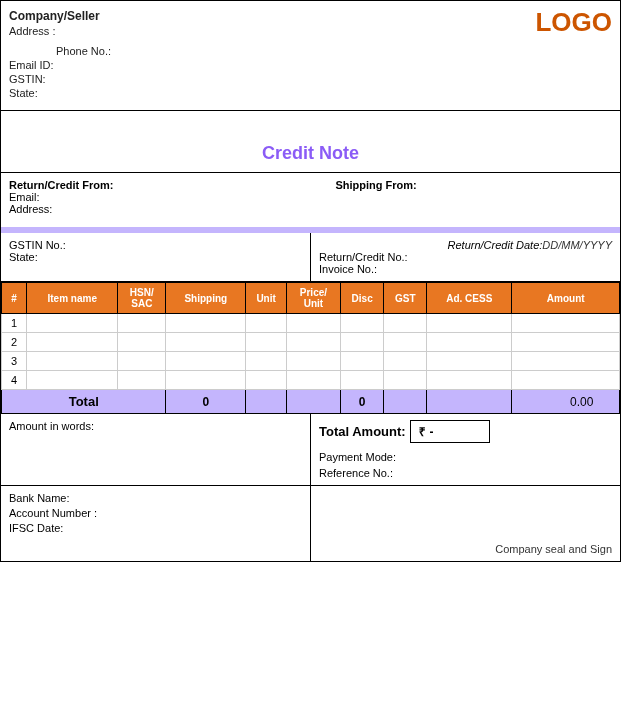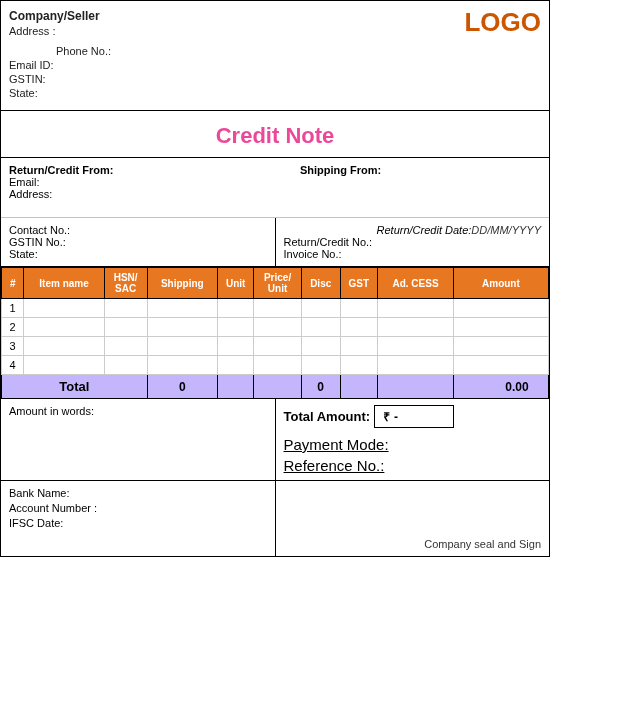--- a/index.html
+++ b/index.html
@@ -4,21 +4,21 @@
   <style>
     * { margin: 0; padding: 0; box-sizing: border-box; }
     body {
       font-family: Arial, sans-serif;
       font-size: 11px;
       background: #fff;
       width: 621px;
       min-height: 707px;
     }
     .document {
-      width: 550px;
+      width: 621px;
       border: 1px solid #000;
       background: #fff;
     }
 
     
     .header-section {
       display: flex;
       justify-content: space-between;
       border-bottom: 1px solid #000;
       padding: 6px 8px;
@@ -43,29 +43,30 @@
       align-self: flex-start;
     }
 
     
     .title-section {
       text-align: center;
       padding: 12px 0 8px 0;
       border-bottom: 1px solid #000;
     }
     .title-section h1 {
-      font-size: 22px;
-      color: #ec4899;
-      font-weight: bold;
+      font-size: 18px;
+      color: #8b5cf6;
+      font-weight: bold;
+      margin-top: 20px;
     }
 
     
     .return-shipping {
       display: flex;
-      border-bottom: 1px solid #c4b5fd;
+      border-bottom: 6px solid #c4b5fd;
       padding: 6px 8px;
       min-height: 60px;
       gap: 40px;
     }
     .return-from {
       flex: 1;
     }
     .shipping-from {
       flex: 1;
       padding-left: 10px;
@@ -161,23 +162,22 @@
       margin-left: 4px;
       min-width: 80px;
       font-size: 12px;
       display: flex;
       align-items: center;
     }
     .rupee-symbol {
       margin-right: 4px;
     }
     .payment-info {
-      font-size: 15px;
+      font-size: 11px;
       margin-top: 4px;
-      text-decoration: underline;
     }
 
     
     .bank-seal-section {
       display: flex;
       min-height: 75px;
     }
     .bank-info {
       flex: 1;
       border-right: 1px solid #000;
@@ -226,21 +226,20 @@
       <div>Email:</div>
       <div>Address:</div>
     </div>
     <div class="shipping-from">
       <div class="section-label">Shipping From:</div>
     </div>
   </div>
 
   <div class="contact-date-section">
     <div class="contact-box">
-      <div>Contact No.:</div>
       <div>GSTIN No.:</div>
       <div>State:</div>
     </div>
     <div class="date-box">
       <div class="date-row">
         <span>Return/Credit Date:</span>
         <span class="date-value">DD/MM/YYYY</span>
       </div>
       <div>Return/Credit No.:</div>
       <div>Invoice No.:</div>
@@ -313,21 +312,21 @@
       </tr>
 
       <tr class="total-row">
         <td colspan="3" class="total-label" style="font-weight:bold; font-size:13px; text-align:center;">Total</td>
         <td class="total-val">0</td>
         <td></td>
         <td></td>
         <td class="total-val">0</td>
         <td></td>
         <td></td>
-        <td class="total-val" style="font-weight:bold;padding-left:36px;">0.00</td>
+        <td class="total-val" style="font-weight:normal;padding-left:36px;">0.00</td>
       </tr>
     </tbody>
   </table>
 
   <div class="amount-section">
     <div class="amount-words-box">
       <div>Amount in words:</div>
     </div>
     <div class="total-amount-box">
       <div class="total-amount-row">

